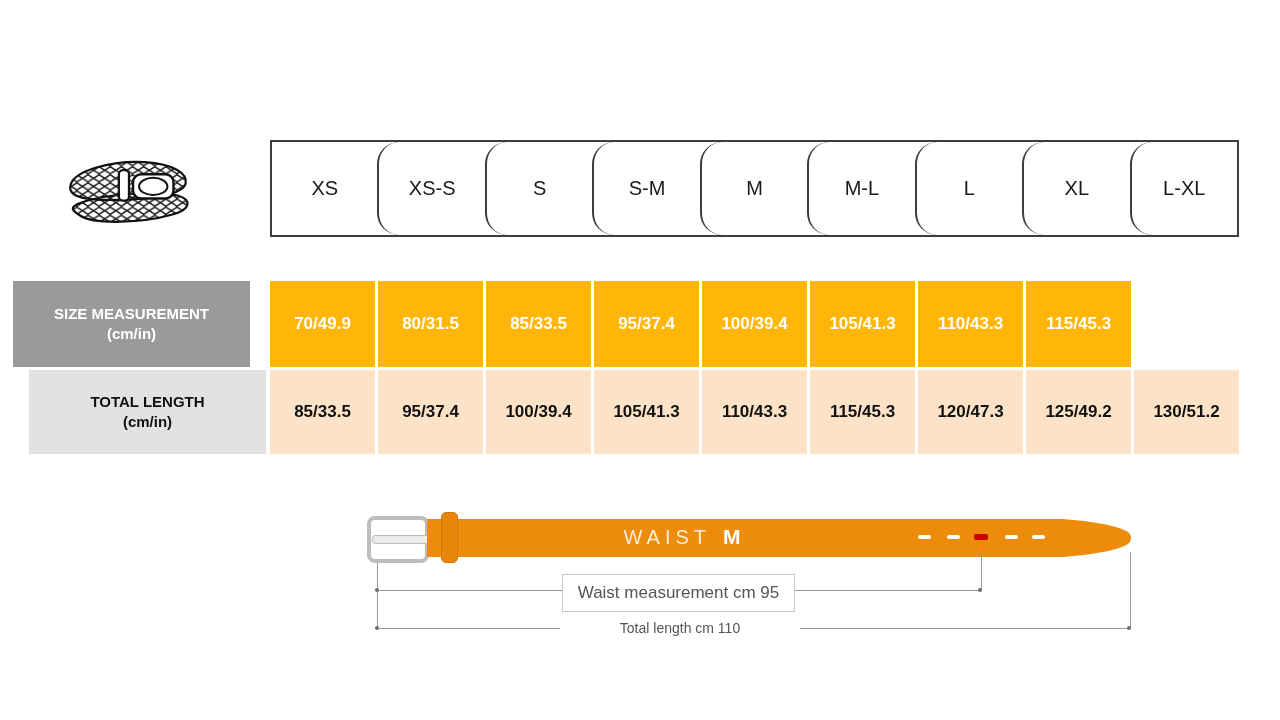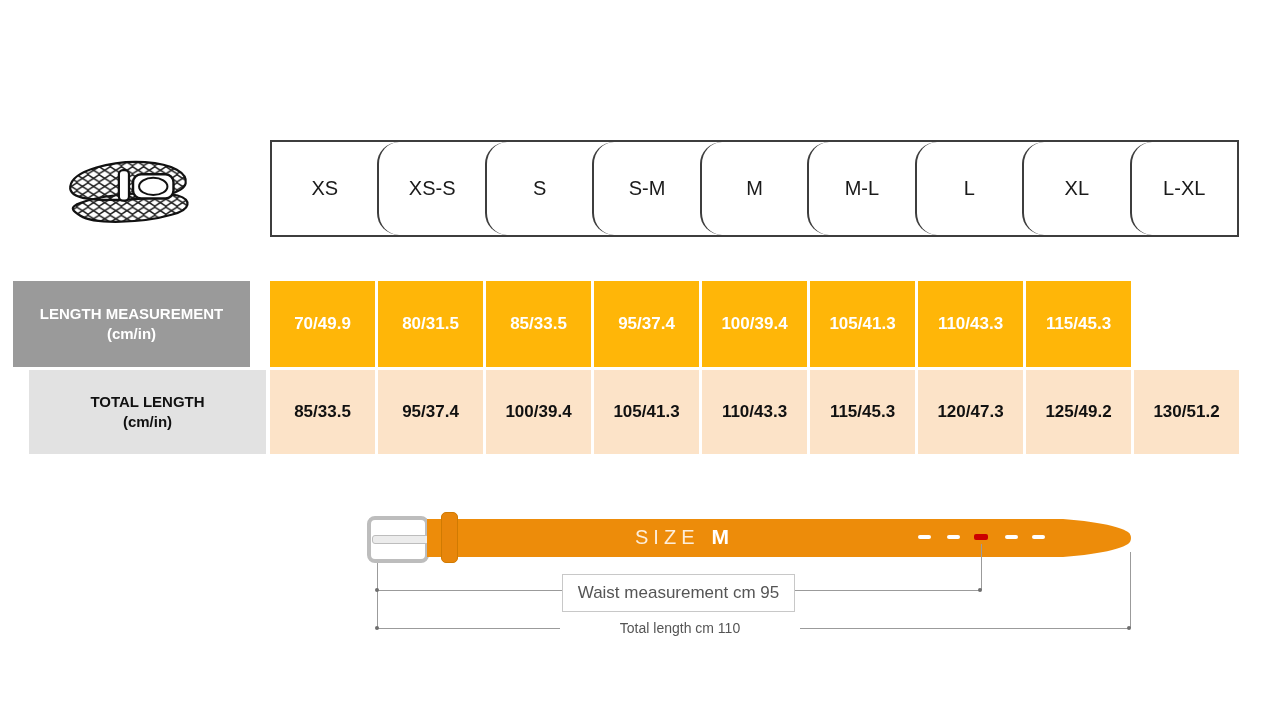--- a/index.html
+++ b/index.html
@@ -106,21 +106,21 @@
     <div class="size-cell">S</div>
     <div class="size-cell">S-M</div>
     <div class="size-cell">M</div>
     <div class="size-cell">M-L</div>
     <div class="size-cell">L</div>
     <div class="size-cell">XL</div>
     <div class="size-cell">L-XL</div>
   </div>
 
   <div class="row-label waist">
-    <span>LENGTH MEASUREMENT</span>
+    <span>SIZE MEASUREMENT</span>
     <span>(cm/in)</span>
   </div>
   <div class="data-row waist">
     <div class="data-cell">70/49.9</div>
     <div class="data-cell">80/31.5</div>
     <div class="data-cell">85/33.5</div>
     <div class="data-cell">95/37.4</div>
     <div class="data-cell">100/39.4</div>
     <div class="data-cell">105/41.3</div>
     <div class="data-cell">110/43.3</div>
@@ -147,21 +147,21 @@
     <div class="buckle"></div>
     <div class="prong"></div>
 
     <svg class="strap-svg" viewBox="0 0 705 42" preserveAspectRatio="none">
       <path d="M0,2 L636,2 C665,4 692,9 701,15 C705,18 705,24 701,27 C692,33 665,38 636,40 L0,40 Z" fill="#ed8c0a"></path>
     </svg>
 
     <div class="keeper"></div>
 
     <div class="size-text">
-      <span class="size-word">SIZE</span>
+      <span class="size-word">WAIST</span>
       <span class="size-value">M</span>
     </div>
 
     <div class="hole" style="left:918px;"></div>
     <div class="hole" style="left:947px;"></div>
     <div class="hole red" style="left:974px;"></div>
     <div class="hole" style="left:1005px;"></div>
     <div class="hole" style="left:1032px;"></div>
 
     <div class="vline" style="left:377px;top:563px;height:65px;"></div>

